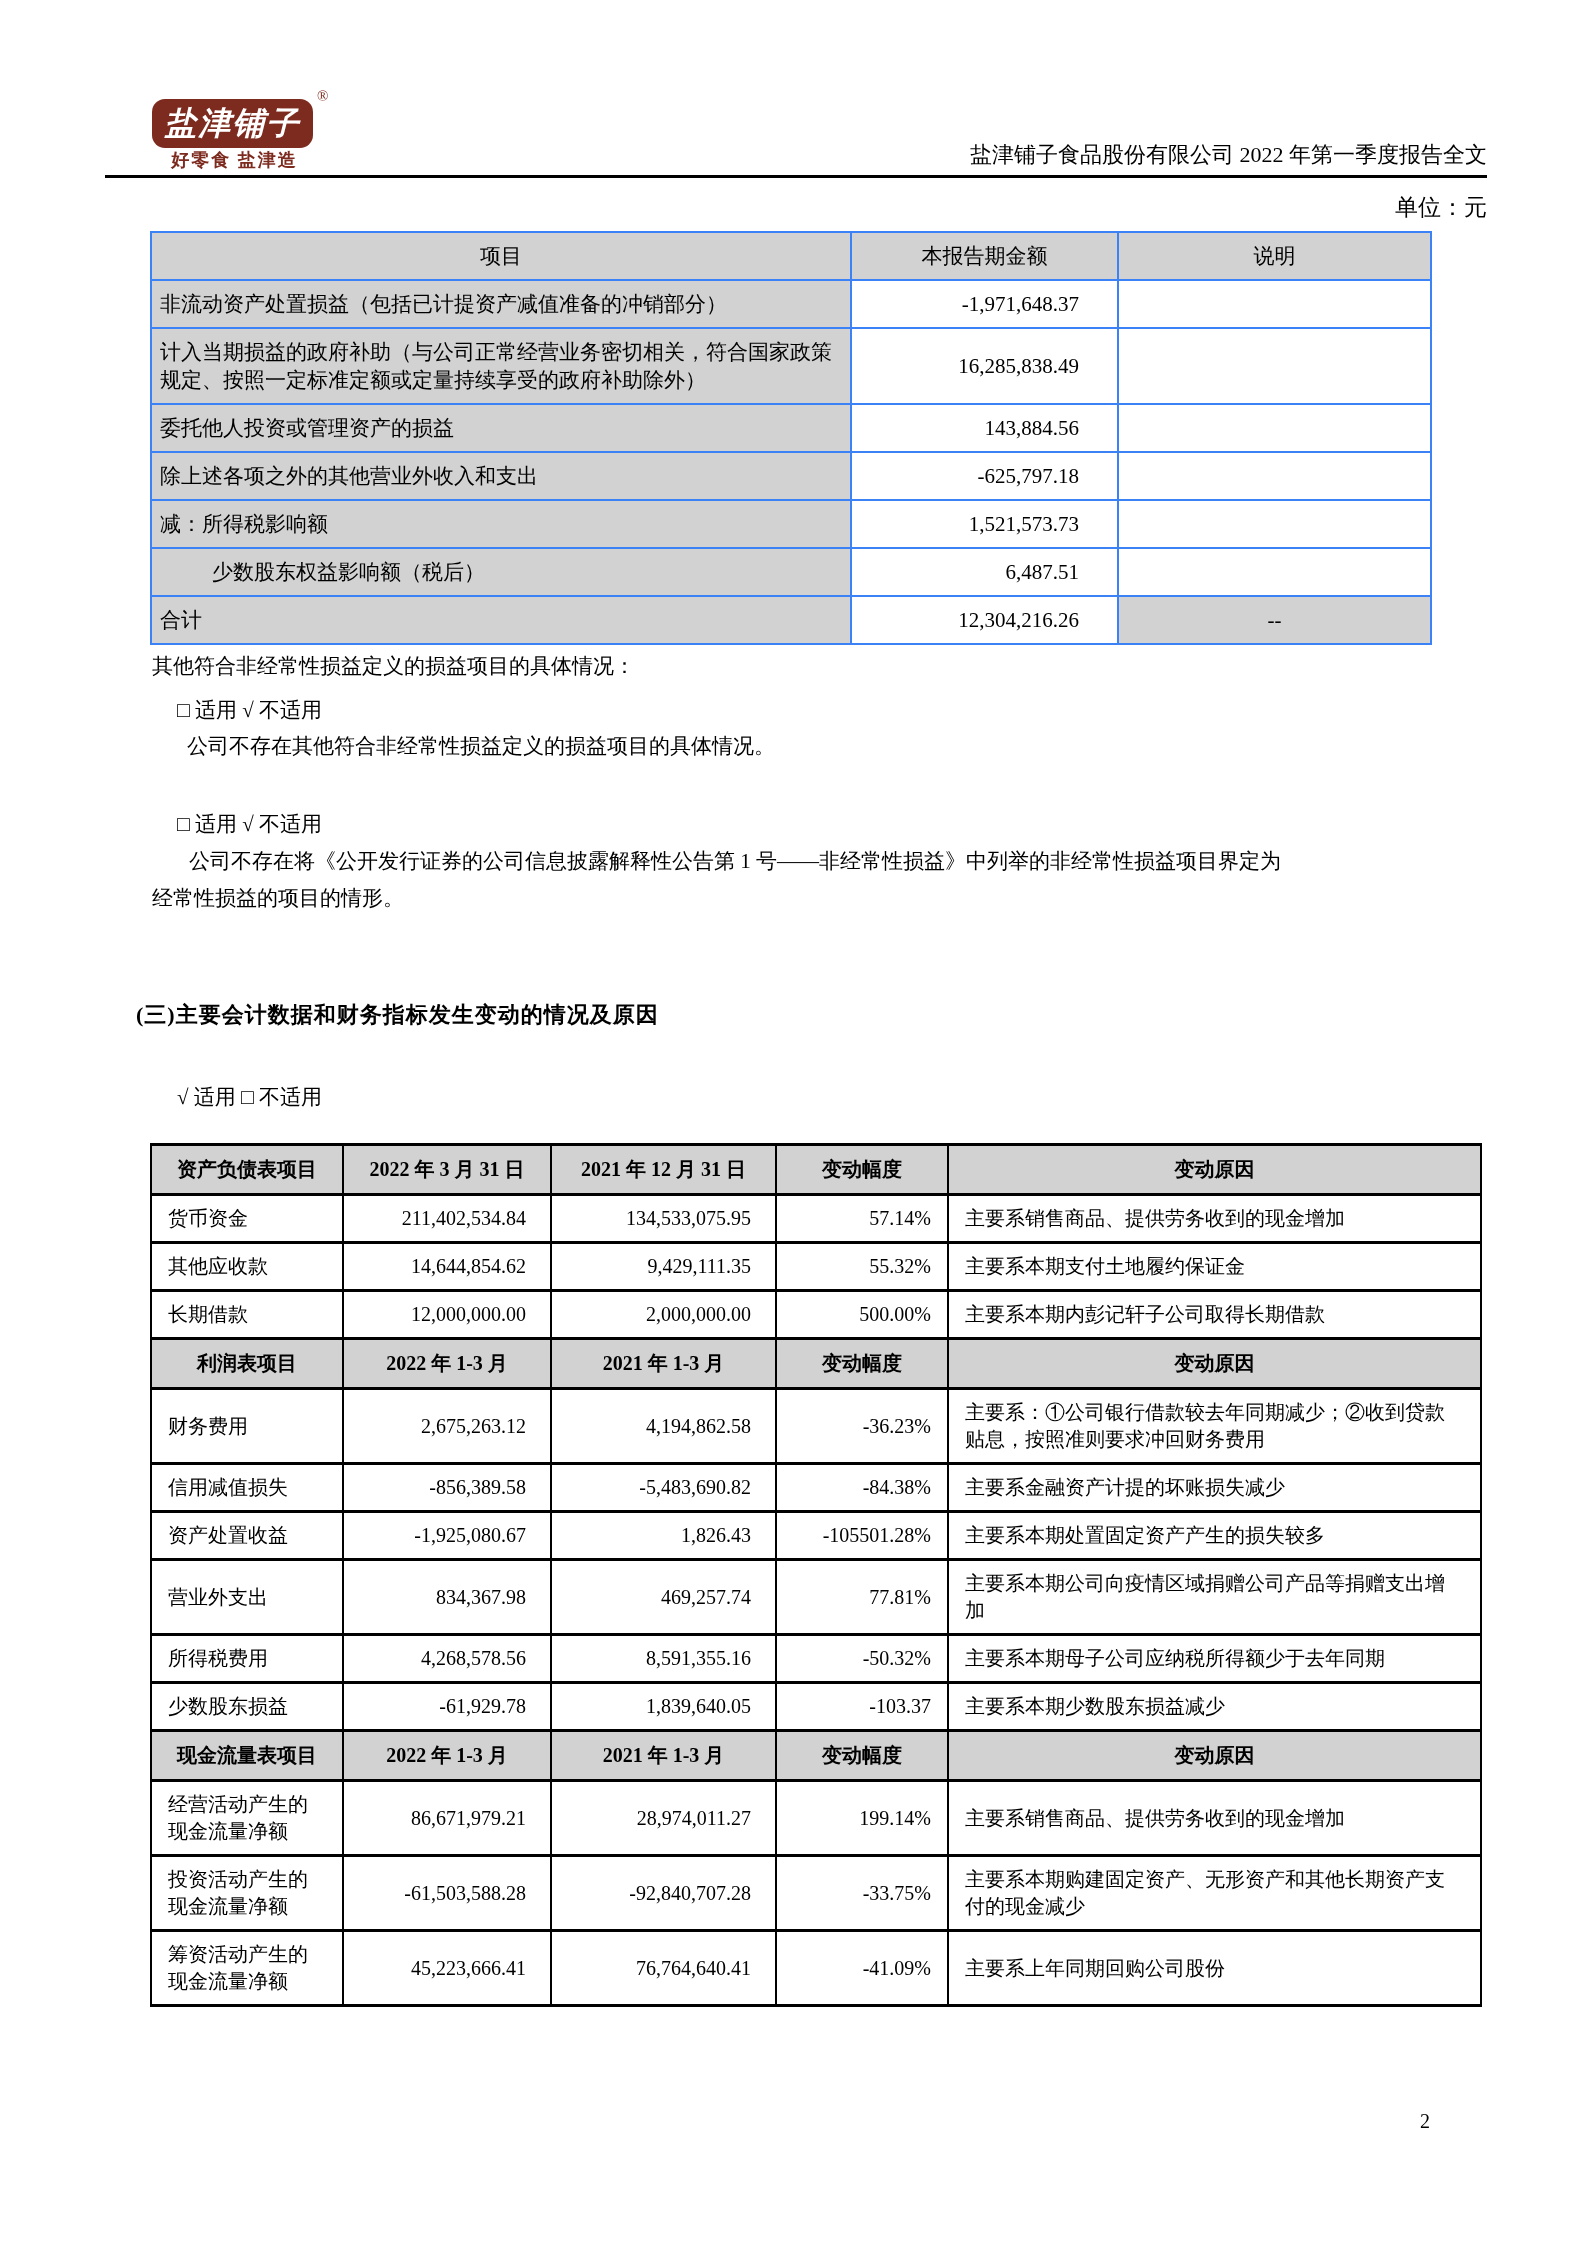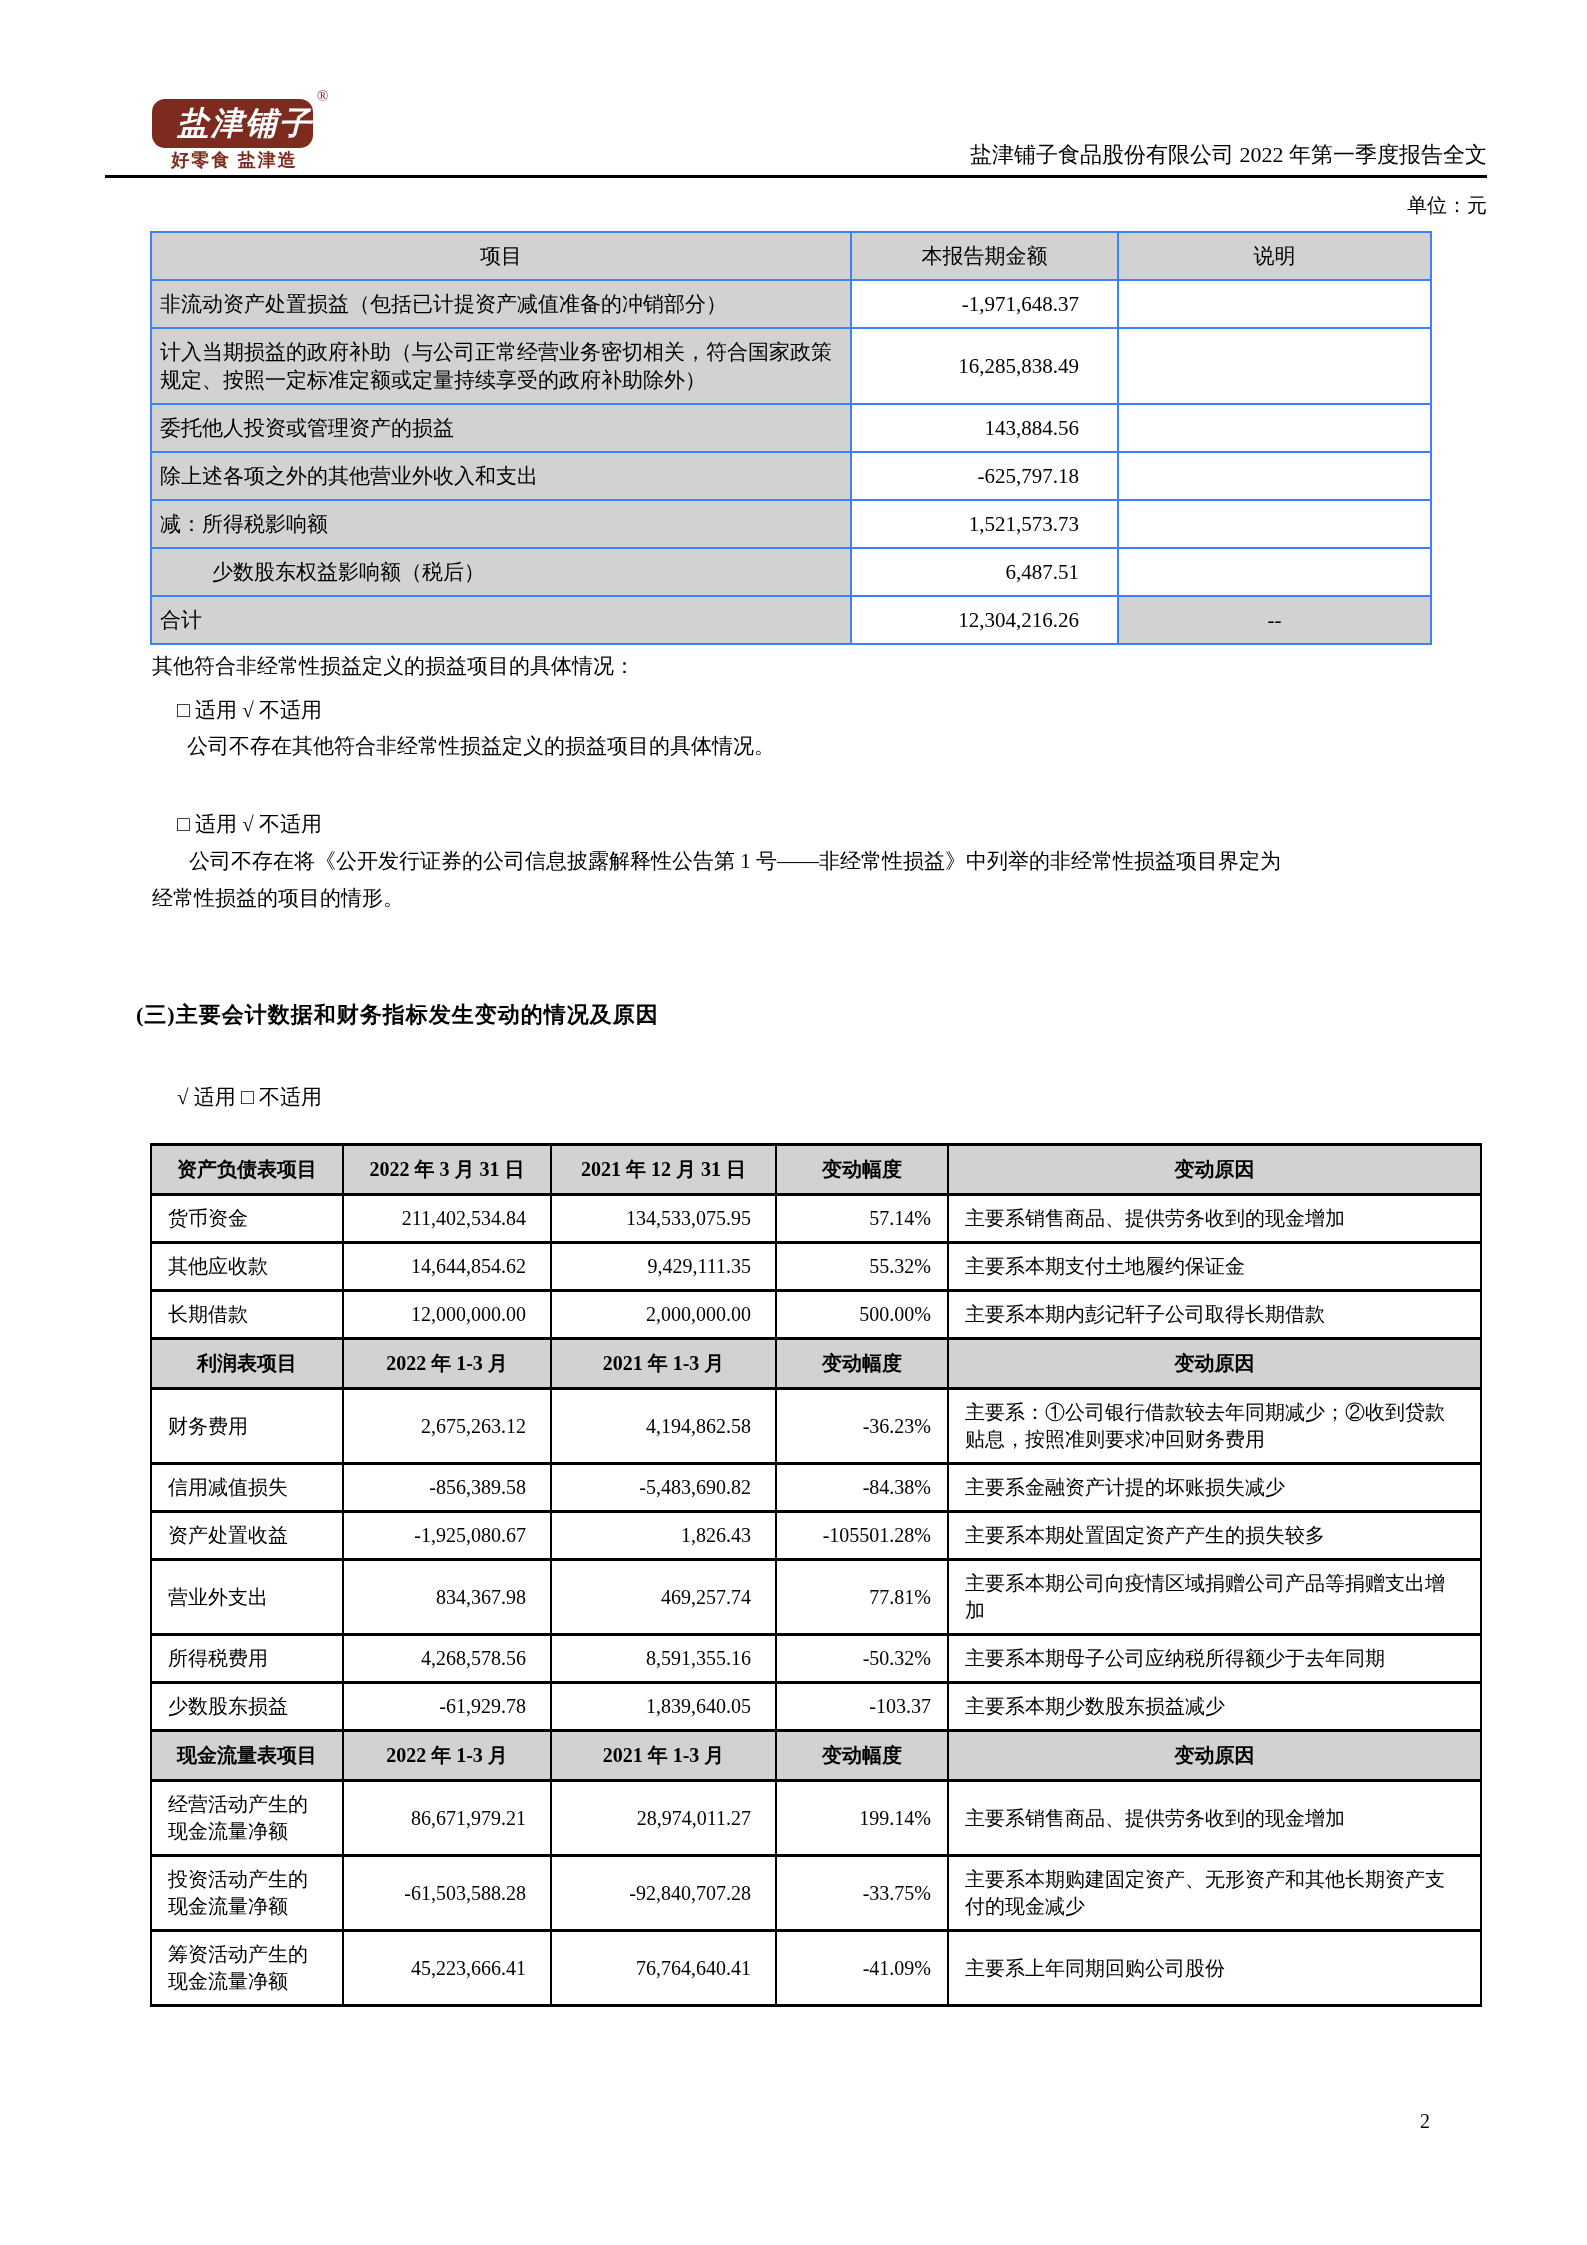--- a/index.html
+++ b/index.html
@@ -6,39 +6,39 @@
   .page {
     position:relative; width:1587px; height:2245px; margin:0 auto;
     background:#ffffff; color:#000;
     font-family:"Liberation Serif","DejaVu Serif",serif;
     overflow:hidden;
   }
   
   .logo-badge {
     position:absolute; left:152px; top:99px; width:161px; height:49px;
     background:#7d2b1f; border-radius:13px;
-    display:flex; align-items:center; justify-content:flex-end;
+    display:flex; align-items:center; justify-content:center;
     color:#fff; font-weight:bold; font-size:32px; letter-spacing:2px;
     font-style:italic;
   }
   .reg-mark {
     position:absolute; left:317px; top:88px; font-size:15px; color:#7d2b1f; font-style:normal;
   }
   .logo-tagline {
     position:absolute; left:152px; top:148px; width:165px;
     text-align:center; font-size:18px; font-weight:bold; color:#7d2b1f; letter-spacing:2px;
   }
   .report-title {
     position:absolute; right:100px; top:140px; font-size:22px; white-space:nowrap;
   }
   .header-rule {
     position:absolute; left:105px; top:175px; width:1382px; height:3px; background:#000;
   }
   .unit-label {
-    position:absolute; right:100px; top:192px; font-size:20px;
+    position:absolute; right:100px; top:192px; font-size:23px;
   }
   
   .t1 {
     position:absolute; left:150px; top:231px;
     border-collapse:collapse; table-layout:fixed; width:1280px;
     font-size:21px; line-height:28px;
   }
   .t1 td {
     border:2px solid #3b82f6; padding:9px 8px; vertical-align:middle;
     overflow:hidden;

